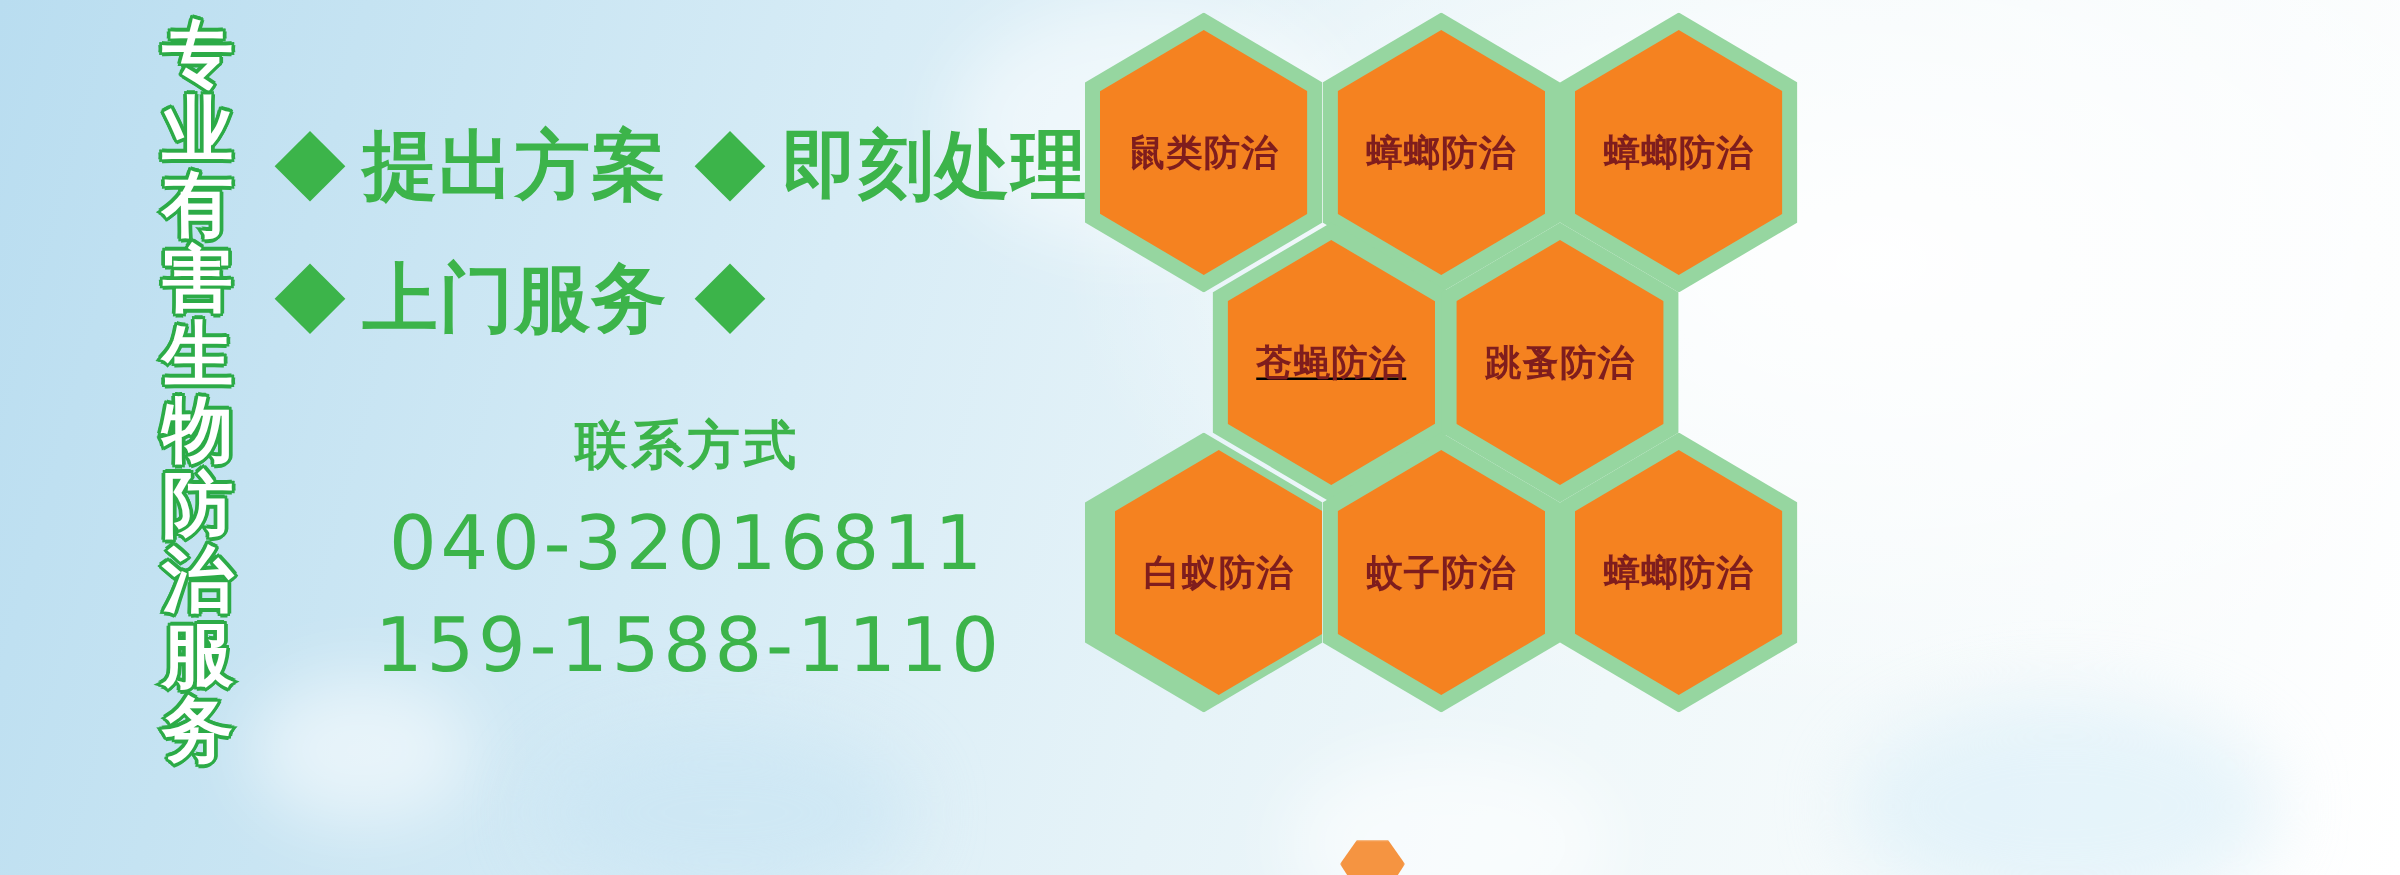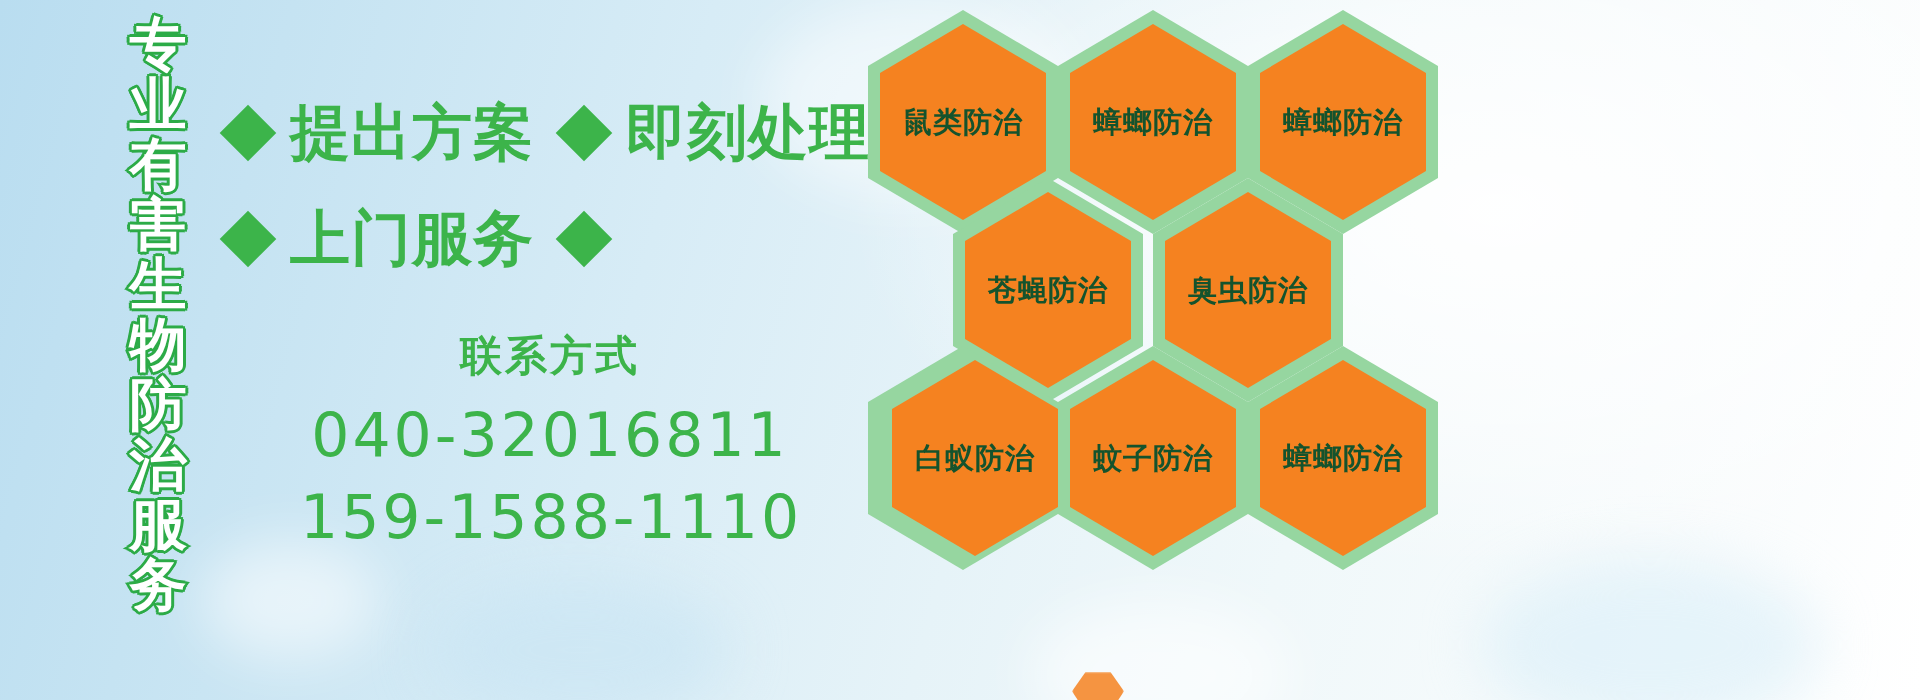--- a/index.html
+++ b/index.html
@@ -152,31 +152,31 @@
     clip-path: polygon(50% 0%, 100% 25%, 100% 75%, 50% 100%, 0% 75%, 0% 25%);
     background: #f58220;
     display: flex;
     align-items: center;
     justify-content: center;
   }
   .hex-label {
     font-family: "DejaVu Sans", "Liberation Sans", sans-serif;
     font-size: 29px;
     font-weight: 700;
-    color: #14532d;
+    color: #7f1d1d;
     letter-spacing: 1px;
     white-space: nowrap;
     line-height: 1;
   }
 
   
   .hex-0 { left: 8px;   top: 10px;  }
   .hex-1 { left: 198px; top: 10px;  }
   .hex-2 { left: 388px; top: 10px;  }
-  .hex-3 { left: 93px; top: 178px; }
+  .hex-3 { left: 110px; top: 178px; text-decoration: underline; }
   .hex-4 { left: 293px; top: 178px; }
   .hex-5 { left: 8px;   top: 346px; justify-content: flex-end; }
   .hex-6 { left: 198px; top: 346px; }
   .hex-7 { left: 388px; top: 346px; }
 </style>
 </head>
 <body>
 
 <div class="banner">
 
@@ -236,21 +236,21 @@
         <span class="hex-label">蟑螂防治</span>
       </div>
     </div>
     <div class="hex hex-3">
       <div class="hex-inner">
         <span class="hex-label">苍蝇防治</span>
       </div>
     </div>
     <div class="hex hex-4">
       <div class="hex-inner">
-        <span class="hex-label">臭虫防治</span>
+        <span class="hex-label">跳蚤防治</span>
       </div>
     </div>
     <div class="hex hex-5">
       <div class="hex-inner">
         <span class="hex-label">白蚁防治</span>
       </div>
     </div>
     <div class="hex hex-6">
       <div class="hex-inner">
         <span class="hex-label">蚊子防治</span>

